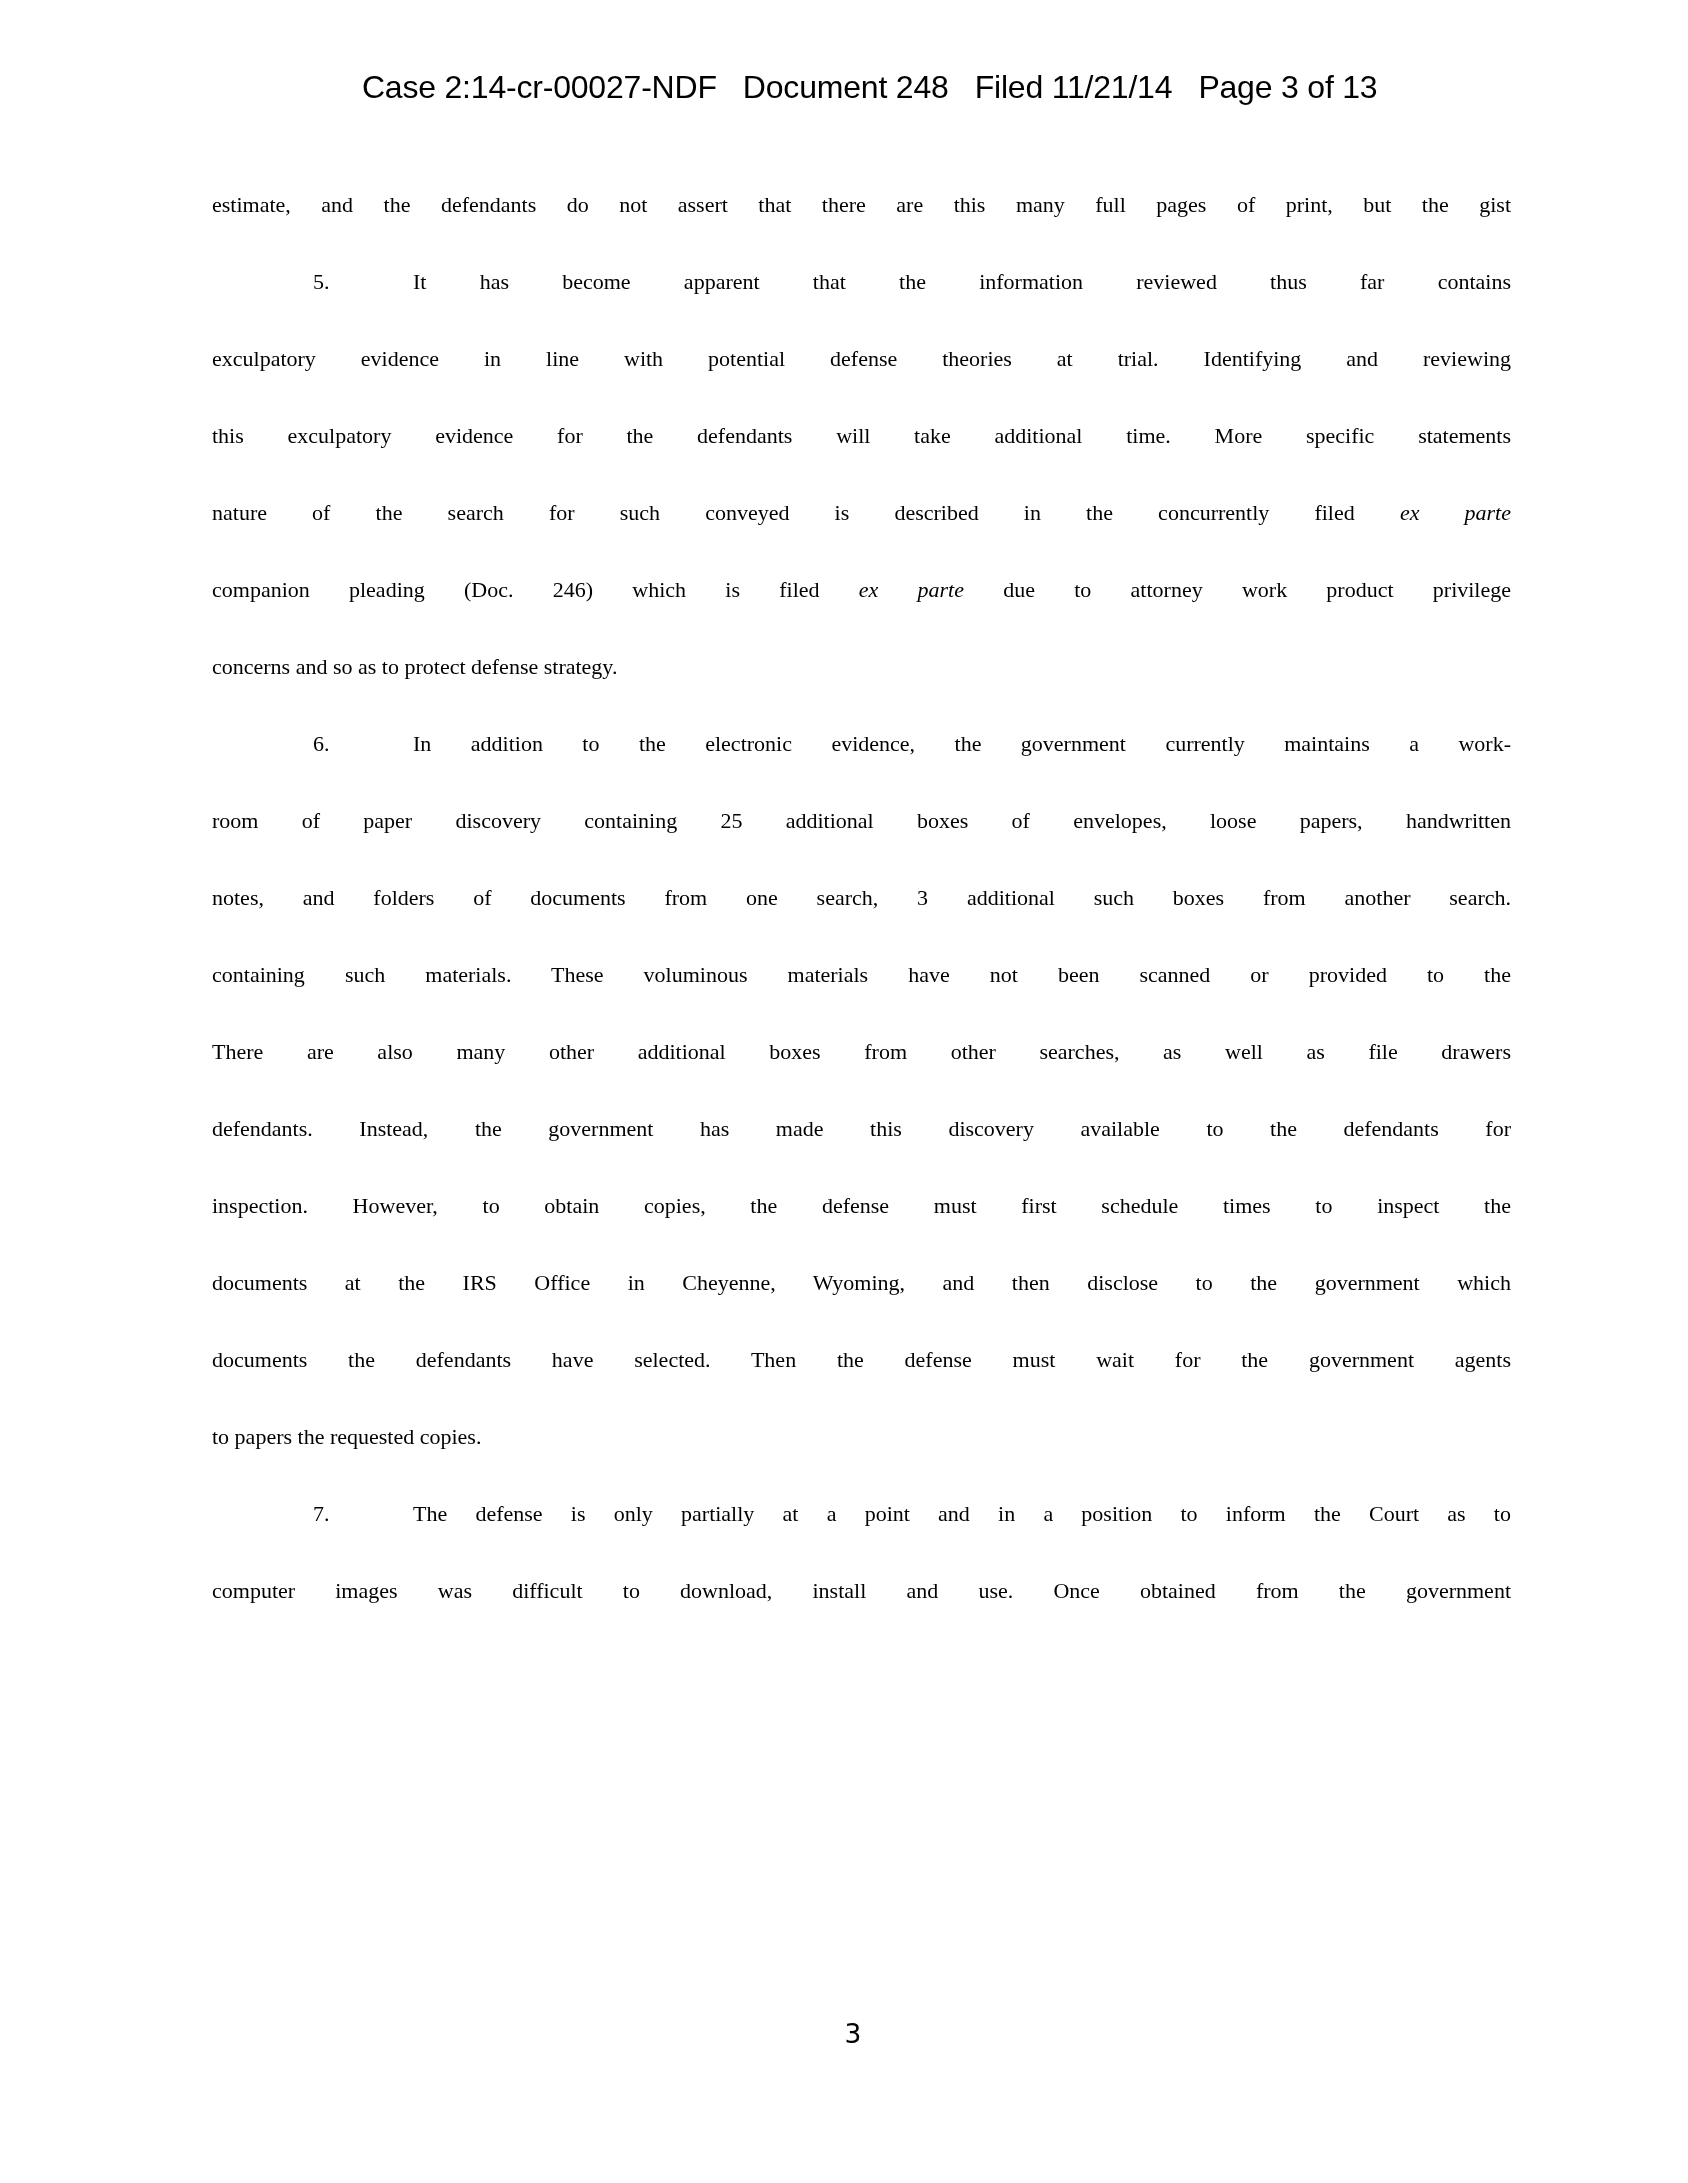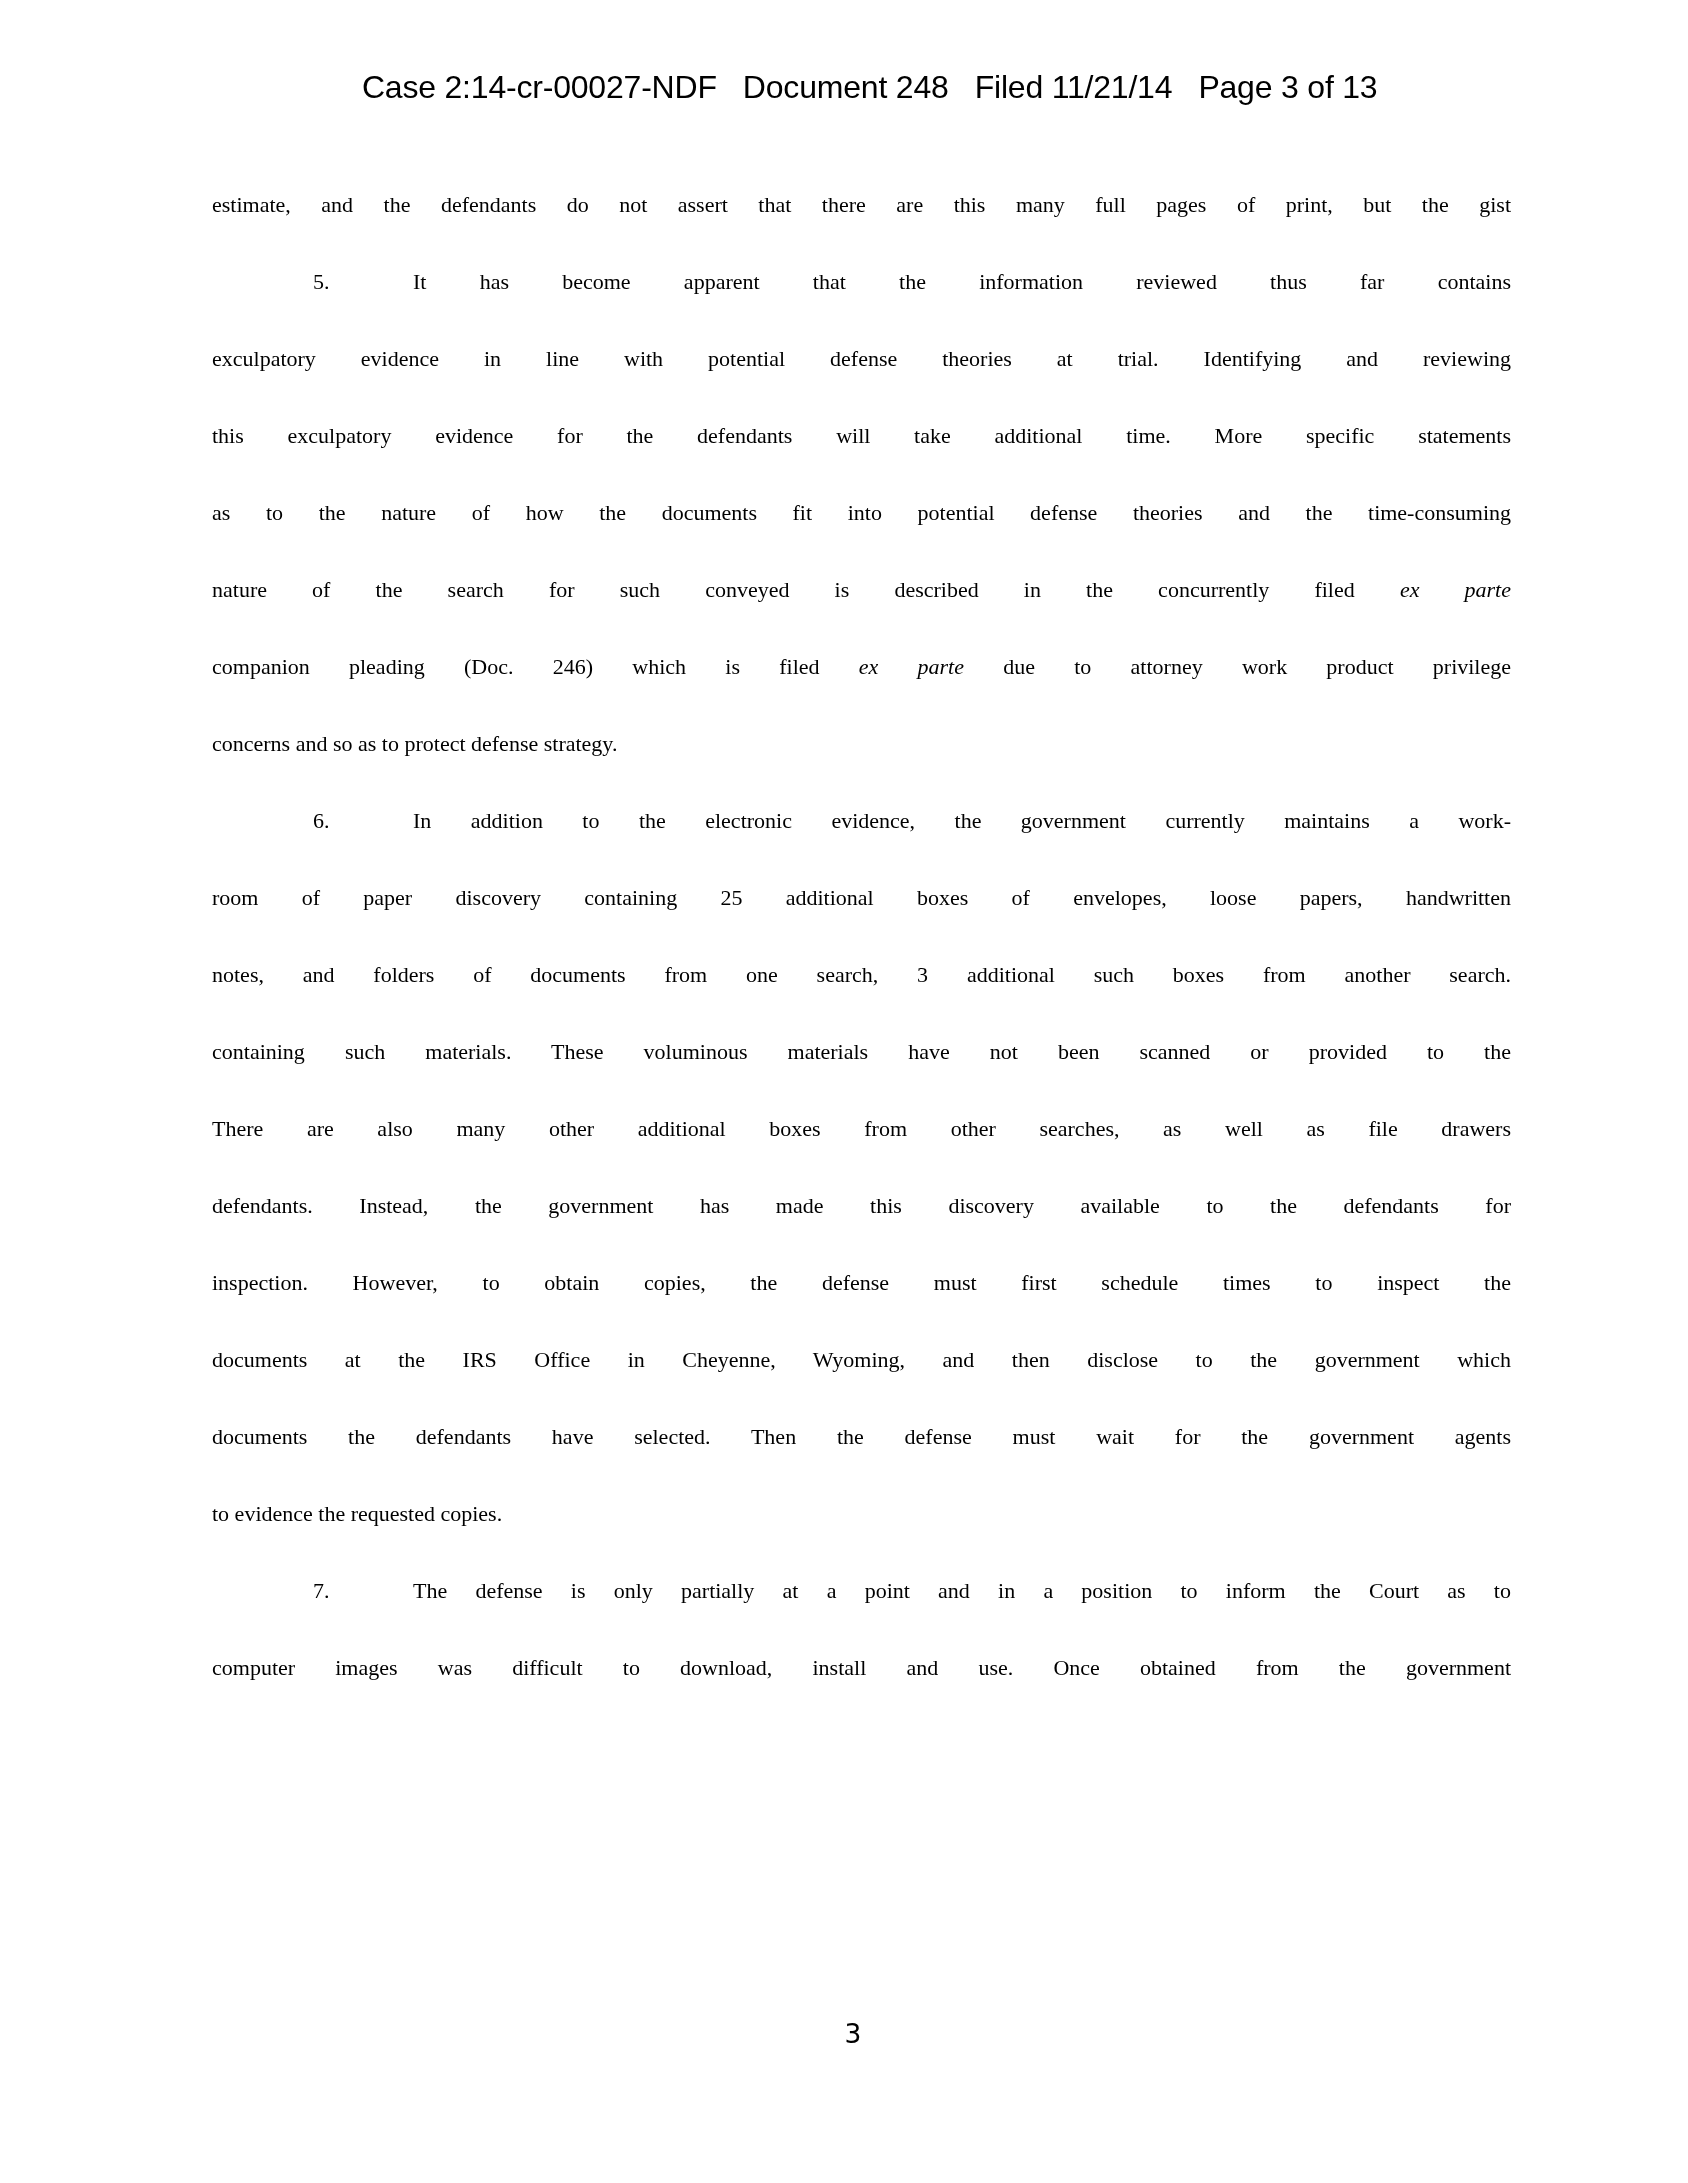--- a/index.html
+++ b/index.html
@@ -85,38 +85,37 @@
 <div class="body-text">
 
   <div class="line">estimate, and the defendants do not assert that there are this many full pages of print, but the gist</div>
 
   <div class="line first">
     <span class="para-num">5.</span>
     <span class="first-text">It has become apparent that the information reviewed thus far contains</span>
   </div>
   <div class="line">exculpatory evidence in line with potential defense theories at trial. Identifying and reviewing</div>
   <div class="line">this exculpatory evidence for the defendants will take additional time.  More specific statements</div>
-  <div class="line">as to the nature of how the documents fit into potential defense theories and the time-consuming</div>
   <div class="line"><span>nature of the search for such conveyed is described in the concurrently filed</span> <span class="em">ex parte</span></div>
   <div class="line"><span>companion pleading (Doc. 246) which is filed</span> <span class="em">ex parte</span> <span>due to attorney work product privilege</span></div>
   <div class="line last">concerns and so as to protect defense strategy.</div>
 
   <div class="line first">
     <span class="para-num">6.</span>
     <span class="first-text">In addition to the electronic evidence, the government currently maintains a work-</span>
   </div>
   <div class="line">room of paper discovery containing 25 additional boxes of envelopes, loose papers, handwritten</div>
   <div class="line">notes, and folders of documents from one search, 3 additional such boxes from another search.</div>
   <div class="line">containing such materials.  These voluminous materials have not been scanned or provided to the</div>
   <div class="line">There are also many other additional boxes from other searches, as well as file drawers</div>
   <div class="line">defendants.  Instead, the government has made this discovery available to the defendants for</div>
   <div class="line">inspection.  However, to obtain copies, the defense must first schedule times to inspect the</div>
   <div class="line">documents at the IRS Office in Cheyenne, Wyoming, and then disclose to the government which</div>
   <div class="line">documents the defendants have selected.  Then the defense must wait for the government agents</div>
-  <div class="line last">to evidence the requested copies.</div>
+  <div class="line last">to papers the requested copies.</div>
 
   <div class="line first">
     <span class="para-num">7.</span>
     <span class="first-text">The defense is only partially at a point and in a position to inform the Court as to</span>
   </div>
   <div class="line">computer images was difficult to download, install and use.  Once obtained from the government</div>
 </div>
 
 <div class="page-number">3</div>
 

